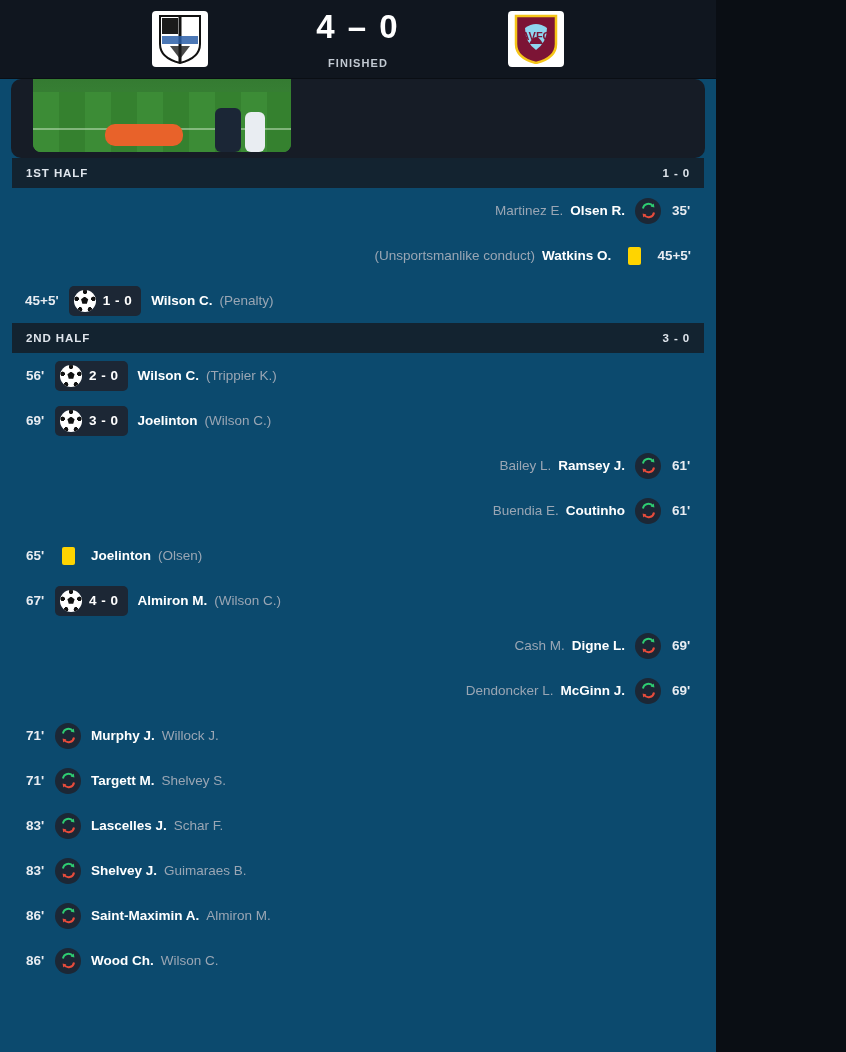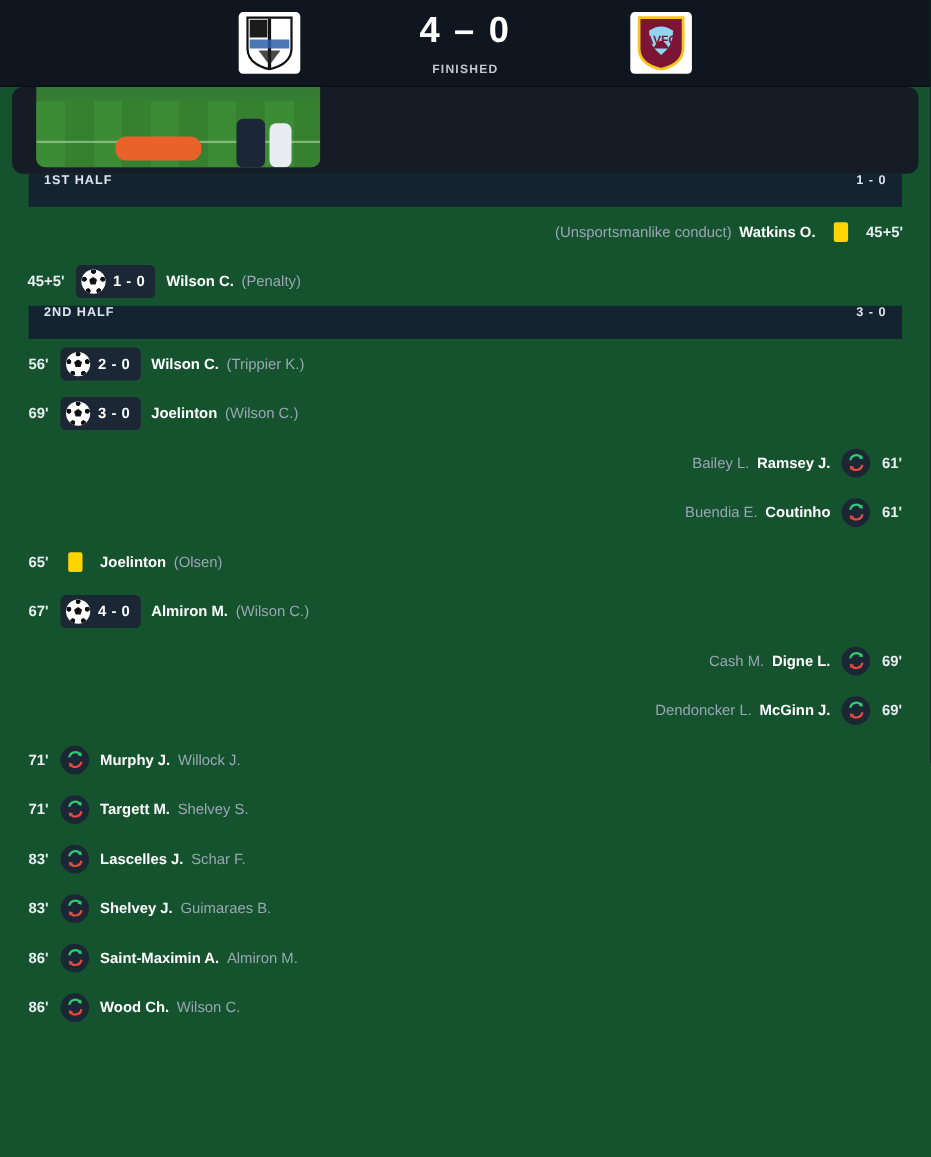--- a/index.html
+++ b/index.html
@@ -5,23 +5,23 @@
   * { box-sizing: border-box; }
   html, body {
     margin: 0; padding: 0;
     background: #0a0e14;
     width: 846px; height: 1052px;
     overflow: hidden;
     font-family: "Liberation Sans", sans-serif;
     color: #e8ecf1;
   }
   #app {
-    width: 846px; height: 1052px;
+    width: 716px; height: 1052px;
     position: relative;
-    background: #14532d;
+    background: #0c4a6e;
   }
 
   
   .header {
     height: 79px;
     background: #10161f;
     display: flex;
     align-items: center;
     justify-content: center;
     position: relative;
@@ -98,24 +98,25 @@
     position:absolute; left: 182px; bottom: 0px; width: 26px; height: 44px;
     background:#1b2636; border-radius: 6px;
   }
   .player-c {
     position:absolute; left: 212px; bottom: 0px; width: 20px; height: 40px;
     background:#e9edf2; border-radius: 6px;
   }
 
   
   .period {
-    margin: 0 26px;
+    margin: 0 12px;
     height: 30px;
     background: #132330;
     display: flex;
+    align-items: center;
     justify-content: space-between;
     padding: 0 14px;
   }
   .period-label, .period-score {
     font-size: 11.5px;
     font-weight: bold;
     letter-spacing: .9px;
     color: #dfe5ec;
   }
 
@@ -244,20 +245,35 @@
     </div>
   </div>
 
   <div class="period">
     <div class="period-label">1ST HALF</div>
     <div class="period-score">1 - 0</div>
   </div>
 
   <div class="events">
 
+    <div class="event right">
+      <div class="names">
+        <span class="name-sub">Martinez E.</span>
+        <span class="name-main">Olsen R.</span>
+      </div>
+      <div class="sub-icon">
+        <svg width="17" height="17" viewBox="0 0 17 17">
+          <path d="M3 6.5 A5.5 5.5 0 0 1 13 4.2" stroke="#2ecc71" stroke-width="2" fill="none"></path>
+          <path d="M13.8 1.6 L14.4 5.6 L10.6 4.6 Z" fill="#2ecc71"></path>
+          <path d="M14 10.5 A5.5 5.5 0 0 1 4 12.8" stroke="#e74c3c" stroke-width="2" fill="none"></path>
+          <path d="M3.2 15.4 L2.6 11.4 L6.4 12.4 Z" fill="#e74c3c"></path>
+        </svg>
+      </div>
+      <div class="minute">35'</div>
+    </div>
 
     <div class="event right">
       <div class="names">
         <span class="prefix-note">(Unsportsmanlike conduct)</span>
         <span class="name-main">Watkins O.</span>
       </div>
       <div class="icon-wrap">
         <div class="card-yellow"></div>
       </div>
       <div class="minute">45+5'</div>

